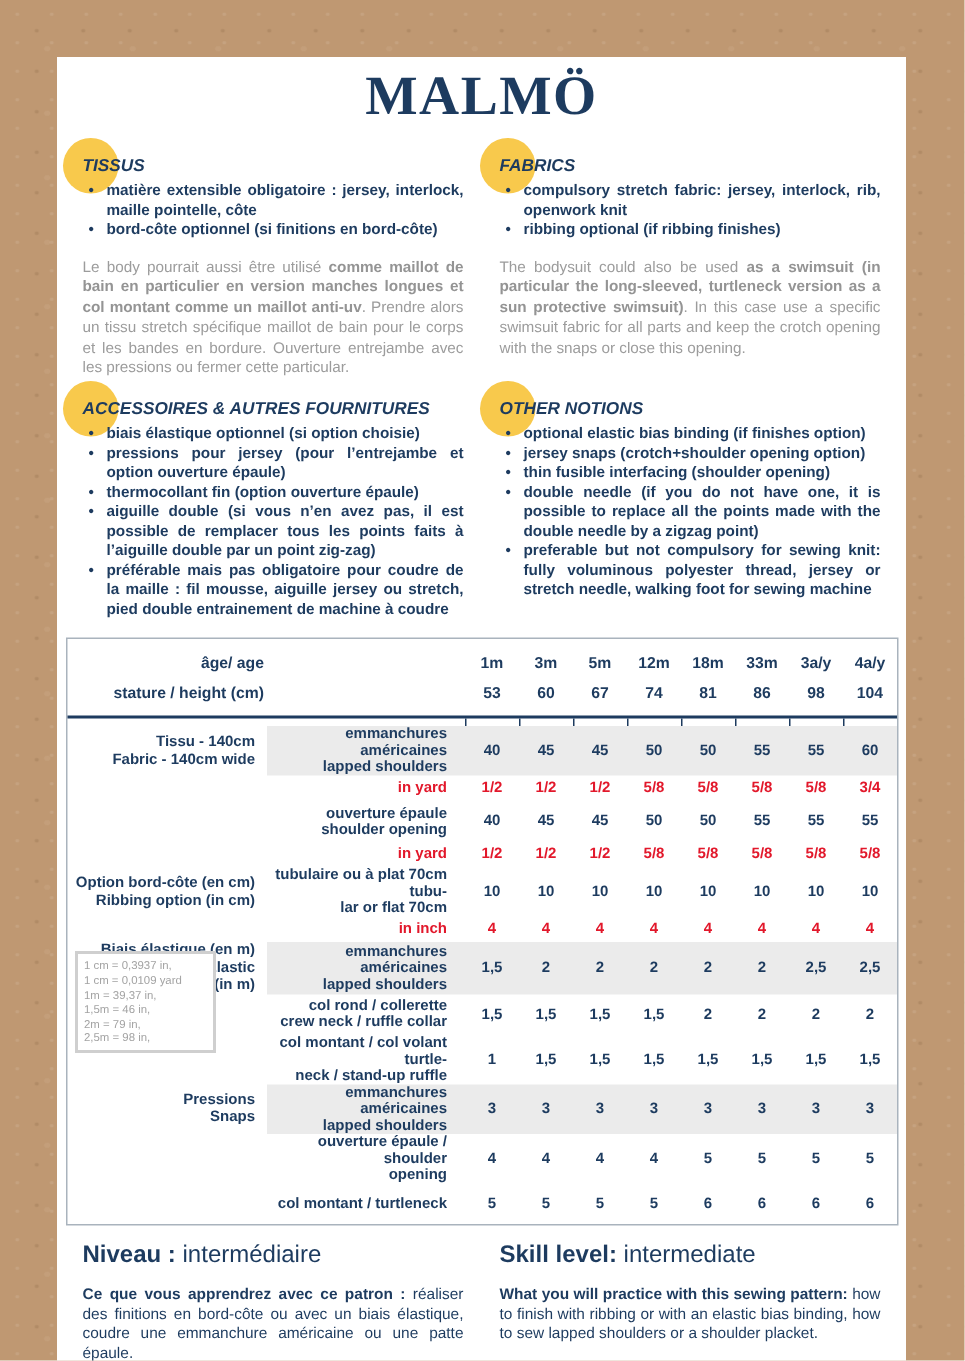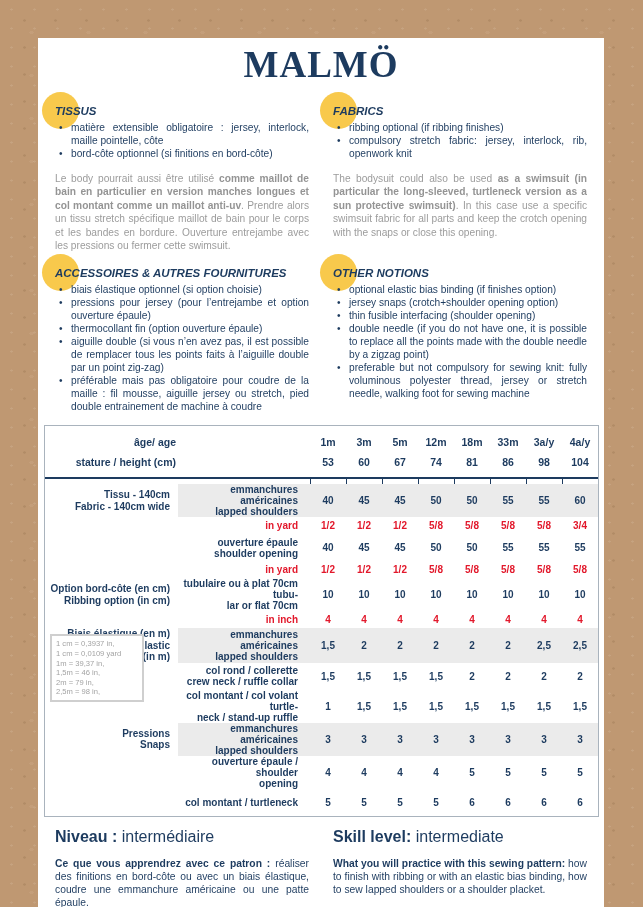--- a/index.html
+++ b/index.html
@@ -15,21 +15,21 @@
     background-position:0 0, 9px 7px, 3px 11px;
   }
   .card{position:absolute;left:38px;top:38px;width:566px;height:875px;background:#fff;}
   .title{margin:6px 0 0;text-align:center;font-family:"Liberation Serif",serif;font-weight:bold;
     font-size:37px;line-height:42px;color:#1d3b5f;letter-spacing:1px;}
   .cols{display:grid;grid-template-columns:1fr 1fr;column-gap:24px;padding:0 17px;margin-top:4px;}
   .sec-head{position:relative;margin:14px 0 1px;height:15px;font-style:italic;}
   .sec-head .dot{position:absolute;left:-13px;top:-12px;width:37px;height:37px;border-radius:50%;background:#f8c94c;}
   .sec-head h2{position:relative;margin:0;font-size:11.5px;line-height:15px;font-weight:bold;color:#1d3b5f;}
   ul.bullets{list-style:none;margin:2px 0 0;padding:0;}
-  ul.bullets li{position:relative;padding-left:16px;font-size:10.2px;line-height:13px;color:#1d3b5f;text-align:justify;}
+  ul.bullets li{position:relative;padding-left:16px;font-size:10.2px;line-height:13px;color:#1d3b5f;text-align:justify;font-weight:bold;}
   ul.bullets li::before{content:"\2022";position:absolute;left:4px;top:0;}
   .note{margin:12px 0 0;color:#9c9c9c;font-size:10.2px;line-height:13.4px;text-align:justify;}
   .note b{font-weight:bold;color:#949494;}
 
   .size-table{position:relative;margin:12px 0 0 6px;width:553px;border:1px solid #a9b3bd;color:#1d3b5f;}
   .h-row,.t-row,.ticks{display:grid;grid-template-columns:133px 132px repeat(8,36px);}
   .t-head{border-bottom:2px solid #1d3b5f;padding:6px 0 5px;}
   .h-row{height:20px;align-items:center;}
   .h-label{grid-column:1;text-align:right;font-weight:bold;font-size:10.5px;padding-right:2px;}
   .h-val{text-align:center;font-weight:bold;font-size:10.5px;}
@@ -72,26 +72,26 @@
           <li>matière extensible obligatoire : jersey, interlock, maille pointelle, côte</li>
           <li>bord-côte optionnel (si finitions en bord-côte)</li>
         </ul>
     </section>
     <section>
       <div class="sec-head">
         <span class="dot"></span>
         <h2>FABRICS</h2>
       </div>
       <ul class="bullets">
+          <li>compulsory stretch fabric: jersey, interlock, rib, openwork knit</li>
           <li>ribbing optional (if ribbing finishes)</li>
-          <li>compulsory stretch fabric: jersey, interlock, rib, openwork knit</li>
         </ul>
     </section>
 
-    <p class="note"><span>Le body pourrait aussi être utilisé </span><b>comme maillot de bain en particulier en version manches longues et col montant comme un maillot anti-uv</b><span>. Prendre alors un tissu stretch spécifique maillot de bain pour le corps et les bandes en bordure. Ouverture entrejambe avec les pressions ou fermer cette swimsuit.</span></p>
+    <p class="note"><span>Le body pourrait aussi être utilisé </span><b>comme maillot de bain en particulier en version manches longues et col montant comme un maillot anti-uv</b><span>. Prendre alors un tissu stretch spécifique maillot de bain pour le corps et les bandes en bordure. Ouverture entrejambe avec les pressions ou fermer cette particular.</span></p>
     <p class="note"><span>The bodysuit could also be used </span><b>as a swimsuit (in particular the long-sleeved, turtleneck version as a sun protective swimsuit)</b><span>. In this case use a specific swimsuit fabric for all parts and keep the crotch opening with the snaps or close this opening.</span></p>
 
     <section>
       <div class="sec-head">
         <span class="dot"></span>
         <h2>ACCESSOIRES &amp; AUTRES FOURNITURES</h2>
       </div>
       <ul class="bullets">
           <li>biais élastique optionnel (si option choisie)</li>
           <li>pressions pour jersey (pour l’entrejambe et option ouverture épaule)</li>

